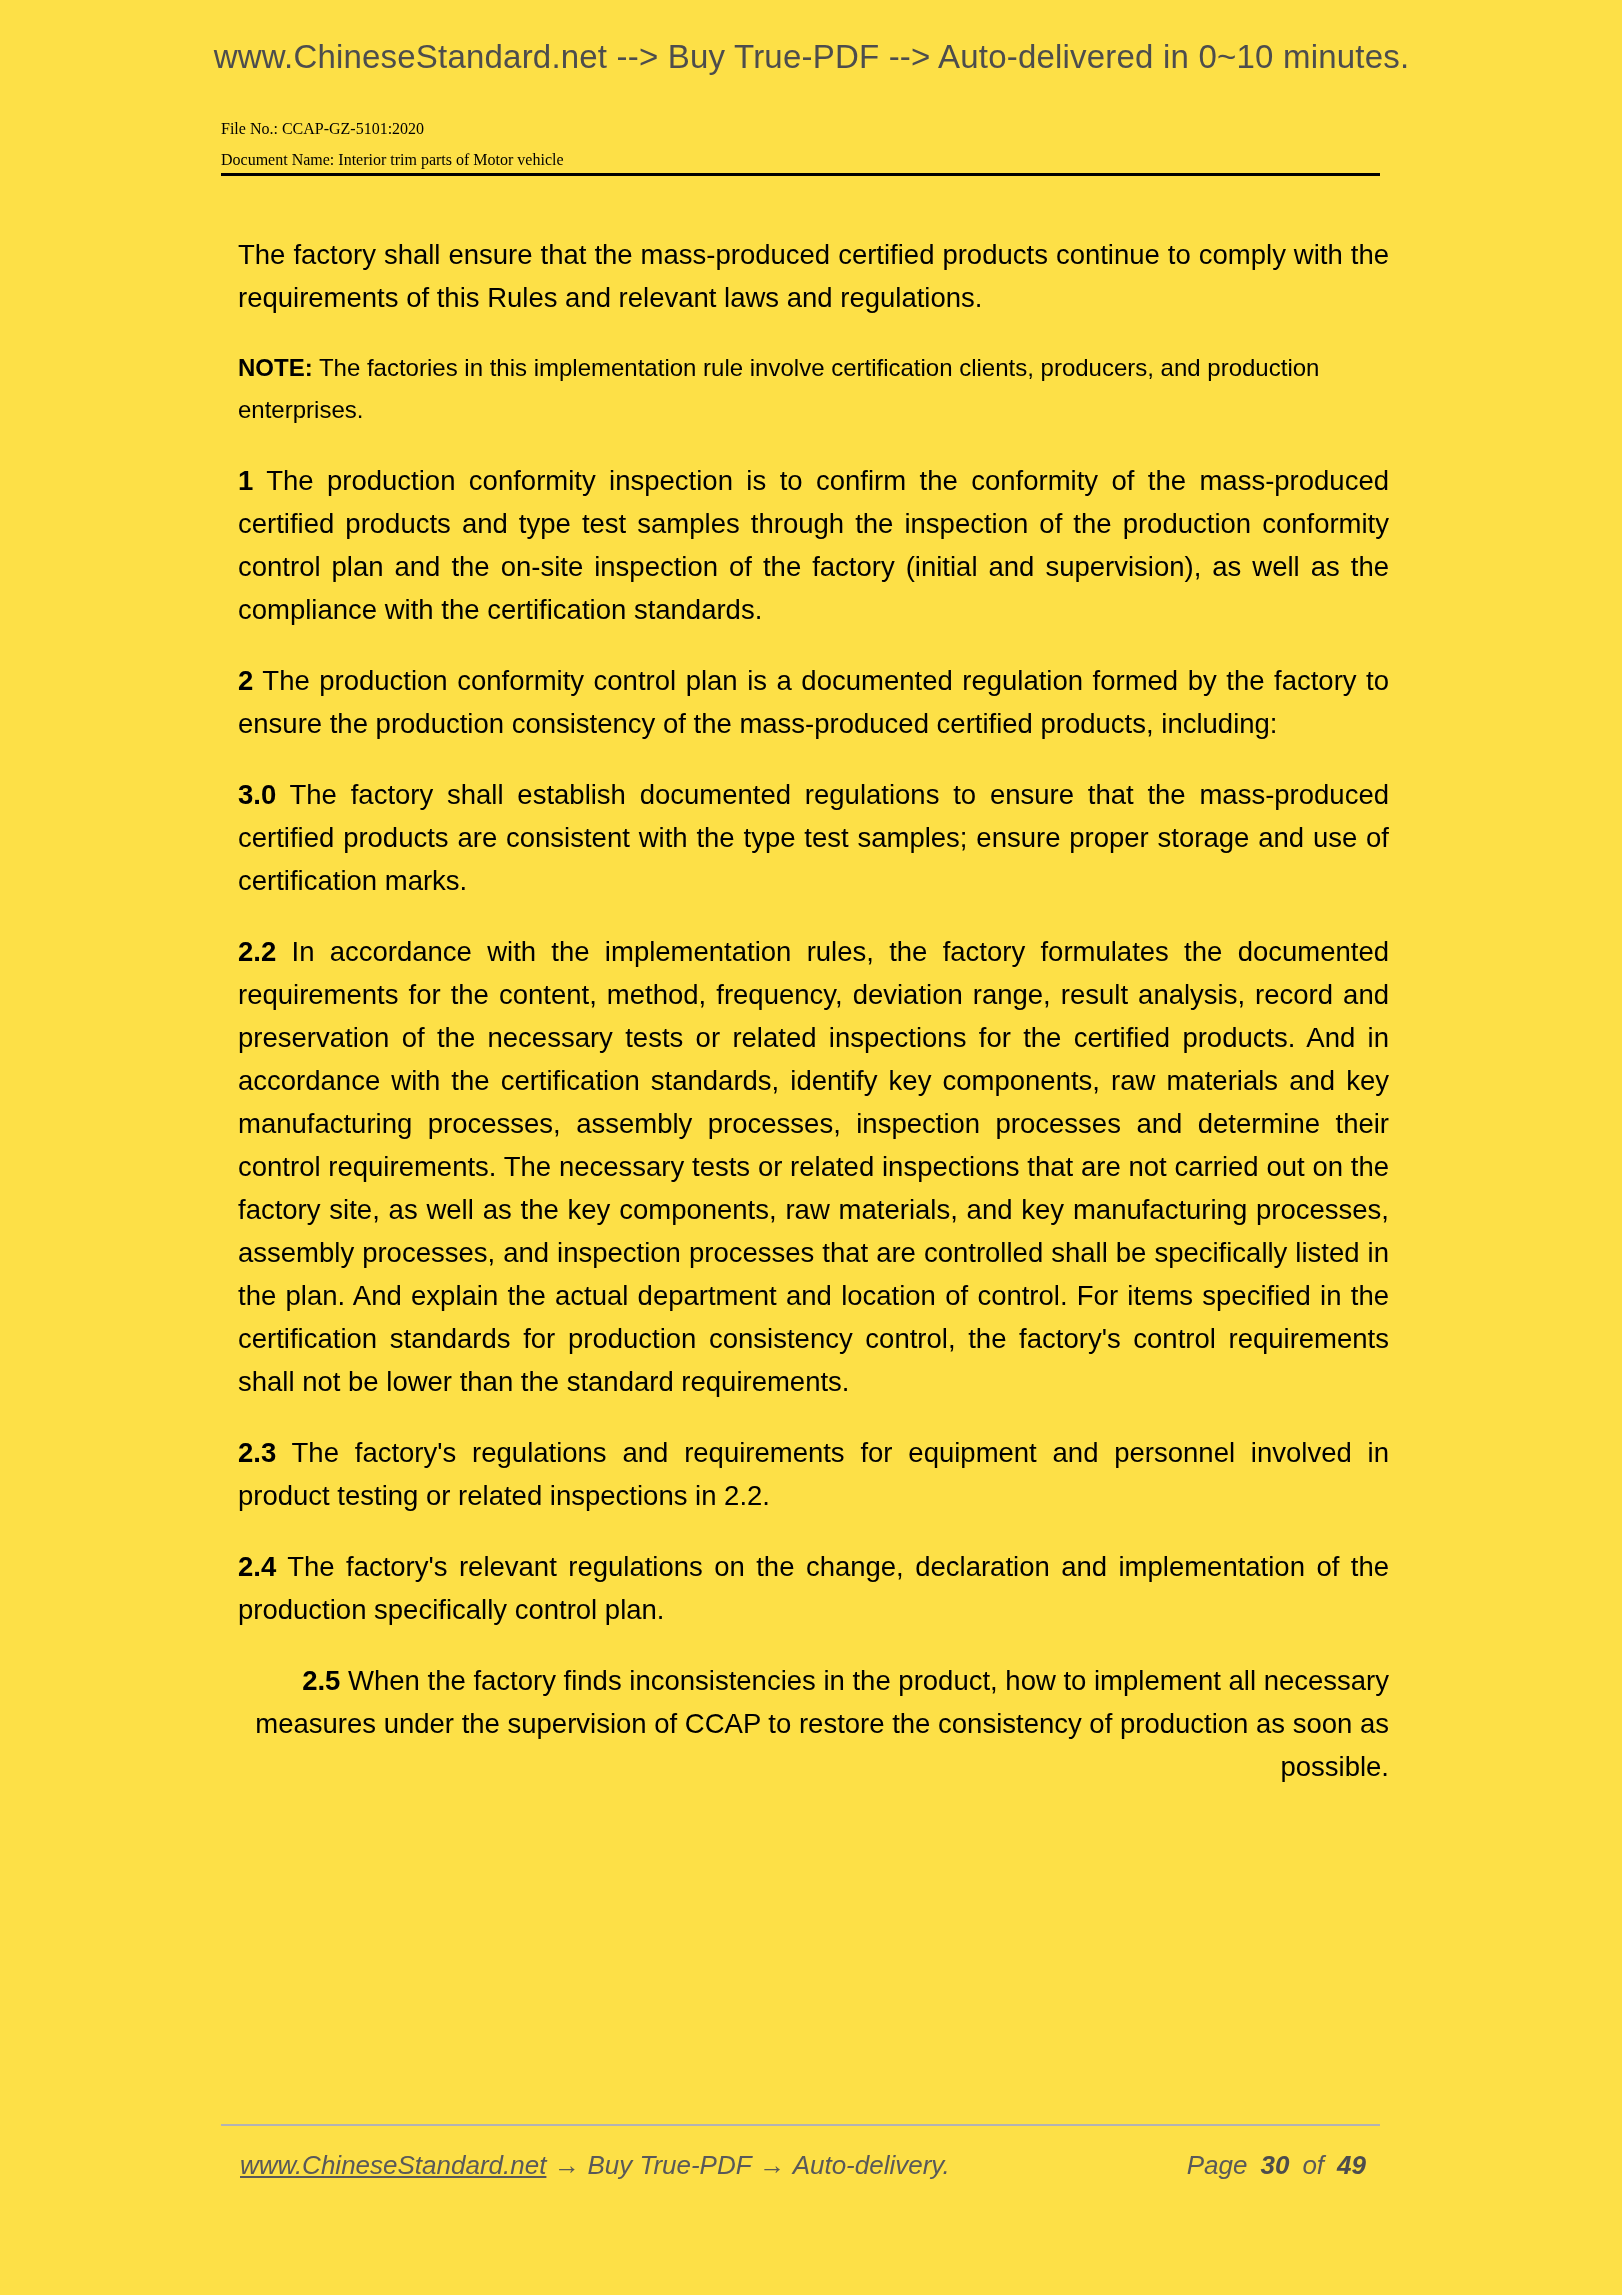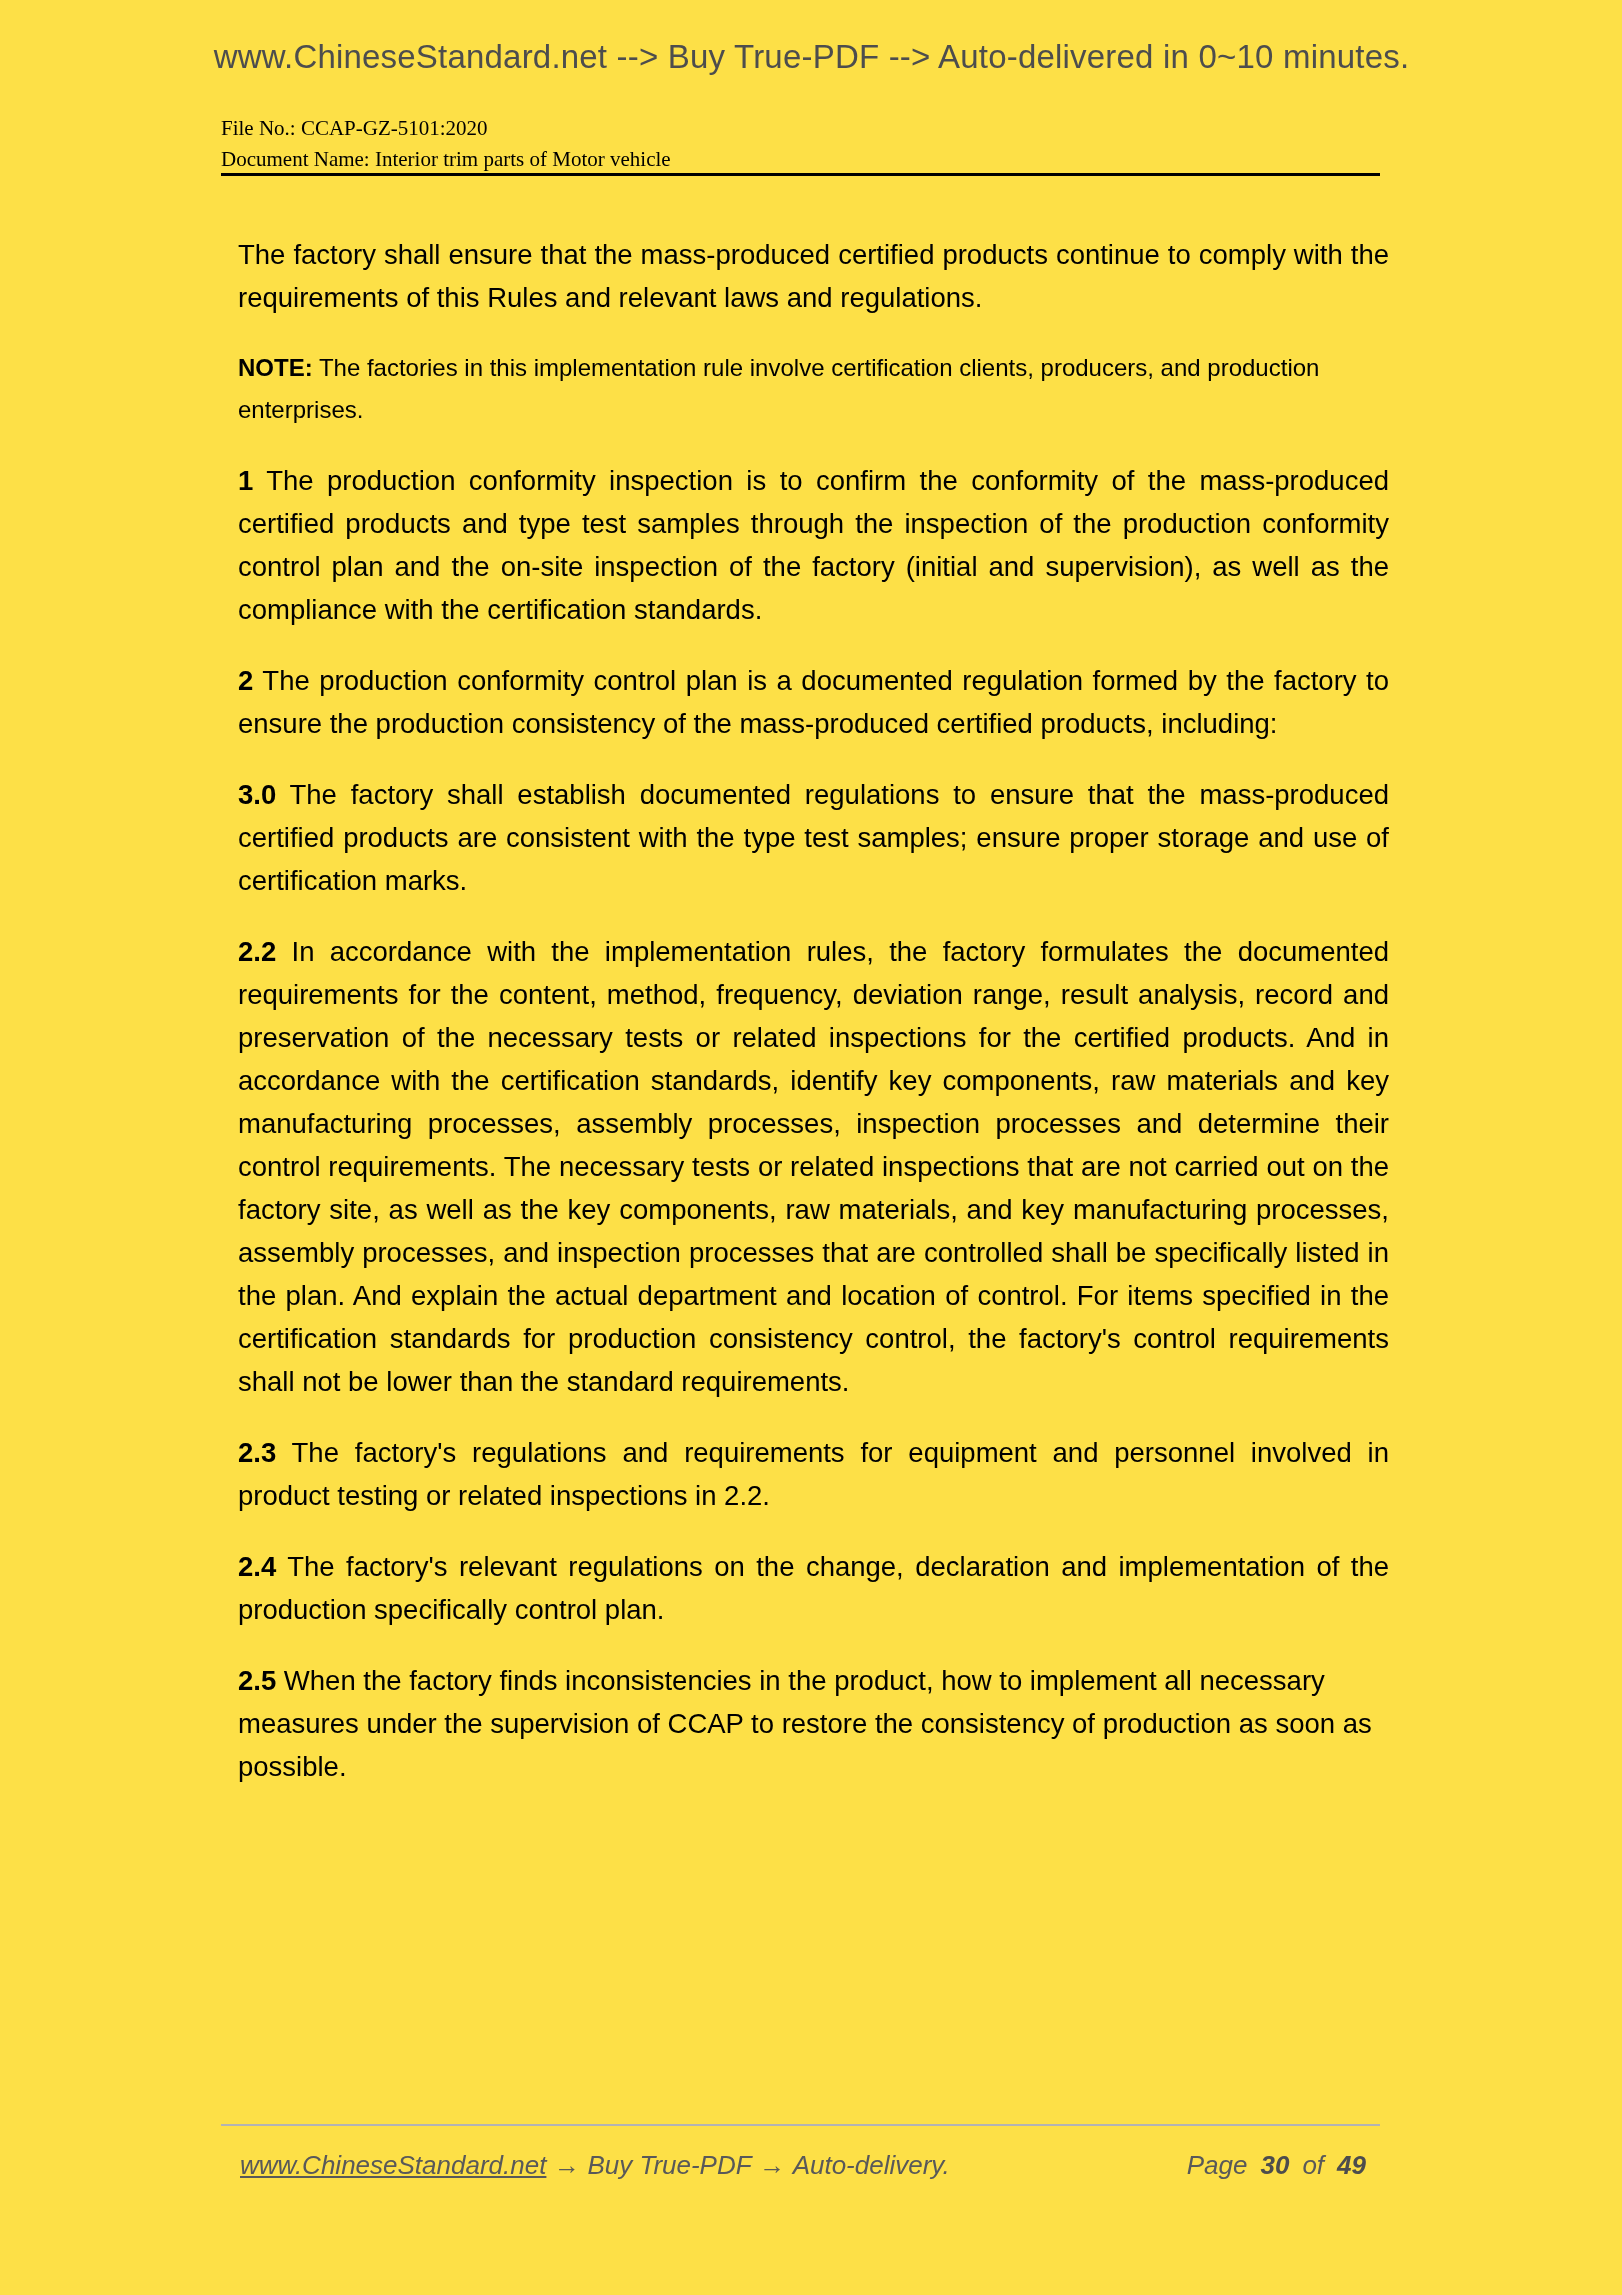--- a/index.html
+++ b/index.html
@@ -38,21 +38,21 @@
 
   
   .doc-header {
     position: absolute;
     top: 113px;
     left: 221px;
     width: 1159px;
   }
   .doc-header .line {
     font-family: "Liberation Serif", serif;
-    font-size: 21px;
+    font-size: 16px;
     line-height: 31px;
     color: #000000;
     white-space: nowrap;
   }
   .doc-header-rule {
     position: absolute;
     top: 173px;
     left: 221px;
     width: 1159px;
     height: 3.3px;
@@ -80,21 +80,21 @@
   p.body-text {
     font-family: "Liberation Sans", sans-serif;
     font-size: 27.5px;
     line-height: 43px;
     color: #000000;
     margin: 0 0 28px 0;
     text-align: justify;
     text-justify: inter-word;
   }
   p.body-text.last-left {
-    text-align: left;
+    text-align: right;
   }
   p.note-text {
     font-family: "Liberation Sans", sans-serif;
     font-size: 24px;
     line-height: 42px;
     color: #000000;
     margin: 0 0 28px 0;
     text-align: left;
   }
   .num {

